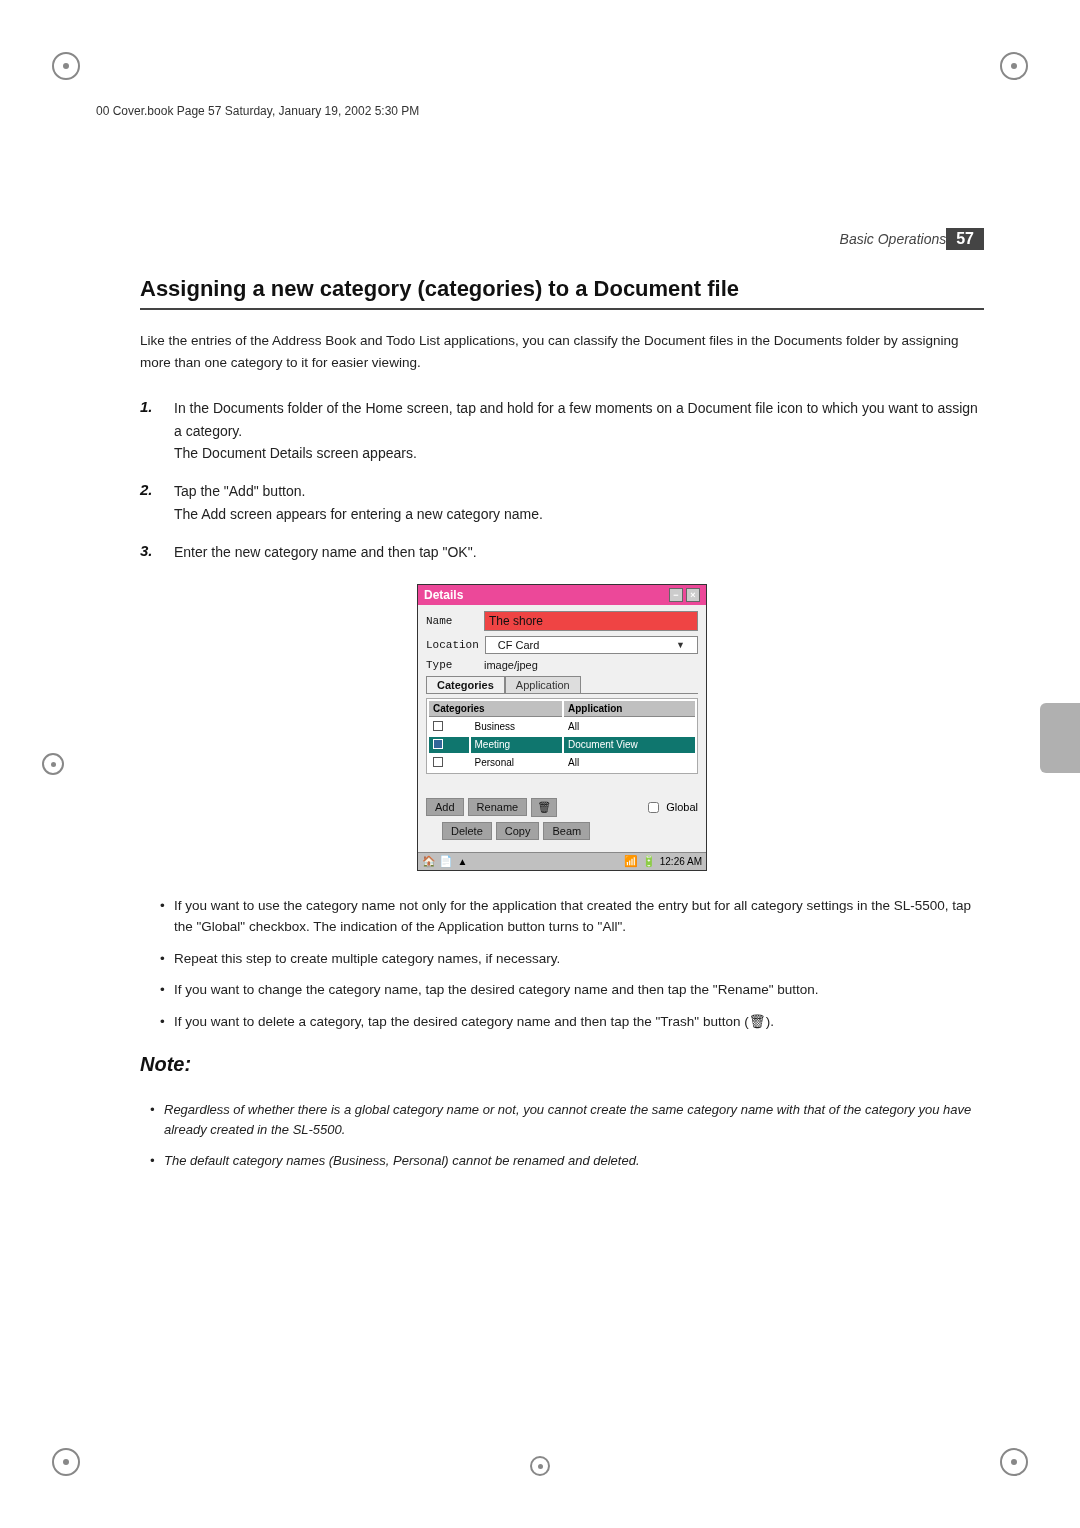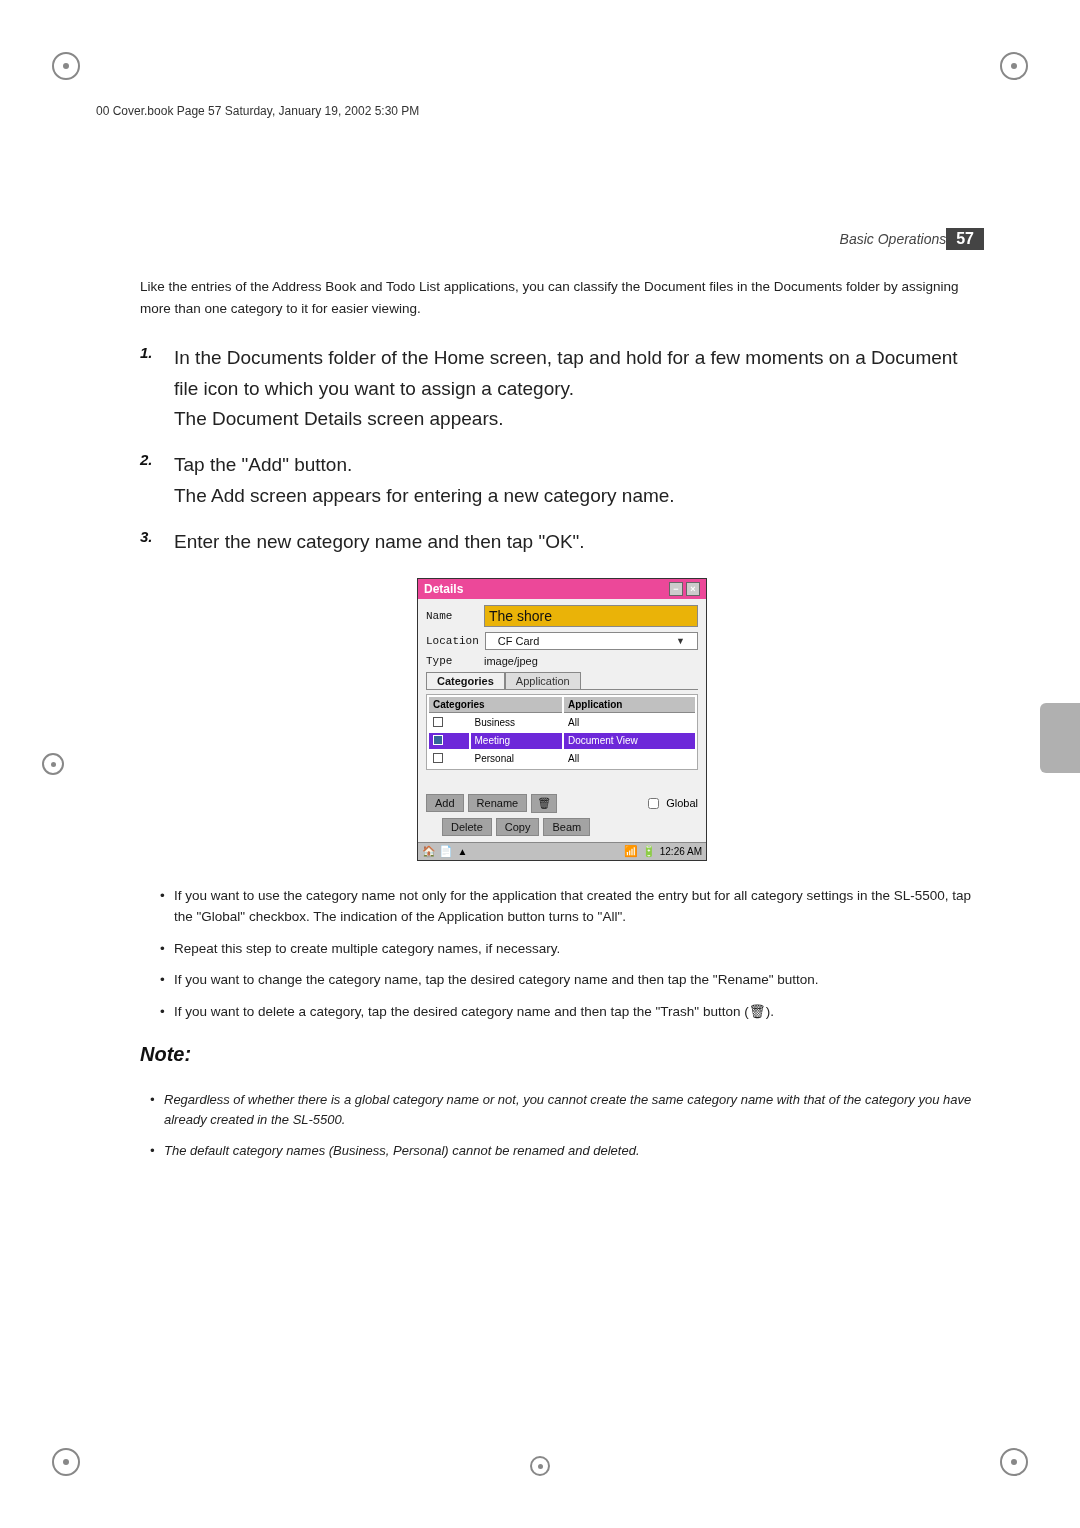--- a/index.html
+++ b/index.html
@@ -128,21 +128,21 @@
     .step-number {
       font-size: 15px;
       font-weight: bold;
       font-style: italic;
       color: #111;
       font-family: Arial, Helvetica, sans-serif;
       min-width: 22px;
       margin-top: 1px;
     }
     .step-text {
-      font-size: 19px;
+      font-size: 14px;
       color: #222;
       line-height: 1.6;
       font-family: Arial, Helvetica, sans-serif;
     }
 
     
     .dialog-container {
       display: flex;
       justify-content: center;
       margin: 20px 0 24px 0;
@@ -197,24 +197,24 @@
     }
 
     .dialog-label {
       font-size: 11px;
       color: #111;
       min-width: 52px;
       font-family: Liberation Mono, monospace;
     }
 
     .dialog-field {
-      background: #eab308;
+      background: #ef4444;
       border: 1px solid #888;
       padding: 2px 4px;
-      font-size: 14px;
+      font-size: 12px;
       color: #111;
       flex: 1;
     }
 
     .dialog-field-dropdown {
       background: #fff;
       border: 1px solid #888;
       padding: 2px 12px;
       font-size: 11px;
       color: #111;
@@ -285,21 +285,21 @@
     .cat-checkbox {
       width: 10px;
       height: 10px;
       border: 1px solid #555;
       background: #fff;
       display: inline-block;
       margin-right: 3px;
     }
 
     .cat-row-selected td {
-      background: #6d28d9;
+      background: #0f766e;
       color: #fff;
     }
 
     
     .dialog-buttons {
       display: flex;
       gap: 4px;
       align-items: center;
       margin-bottom: 5px;
     }
@@ -310,21 +310,21 @@
       padding: 2px 8px;
       font-size: 11px;
       cursor: pointer;
       color: #111;
     }
 
     .dialog-actions {
       display: flex;
       gap: 4px;
       align-items: flex-start;
-      margin-bottom: 0;
+      margin-bottom: 6px;
       padding-left: 16px;
     }
 
     .dialog-statusbar {
       background: #c0c0c0;
       border-top: 1px solid #888;
       padding: 2px 4px;
       display: flex;
       align-items: center;
       justify-content: space-between;
@@ -474,20 +474,21 @@
     <span class="header-filename">00 Cover.book  Page 57  Saturday, January 19, 2002  5:30 PM</span>
   </div>
 
   <div class="page-number-area">
     <span class="page-section-label">Basic Operations</span>
     <span class="page-number-badge">57</span>
   </div>
 
   <div class="content">
 
+    <div class="section-heading">Assigning a new category (categories) to a Document file</div>
 
     <p class="intro-para">Like the entries of the Address Book and Todo List applications, you can classify the Document files in the Documents folder by assigning more than one category to it for easier viewing.</p>
 
     <div class="steps">
 
       <div class="step">
         <span class="step-number">1.</span>
         <span class="step-text">In the Documents folder of the Home screen, tap and hold for a few moments on a Document file icon to which you want to assign a category.<br>The Document Details screen appears.</span>
       </div>
 

